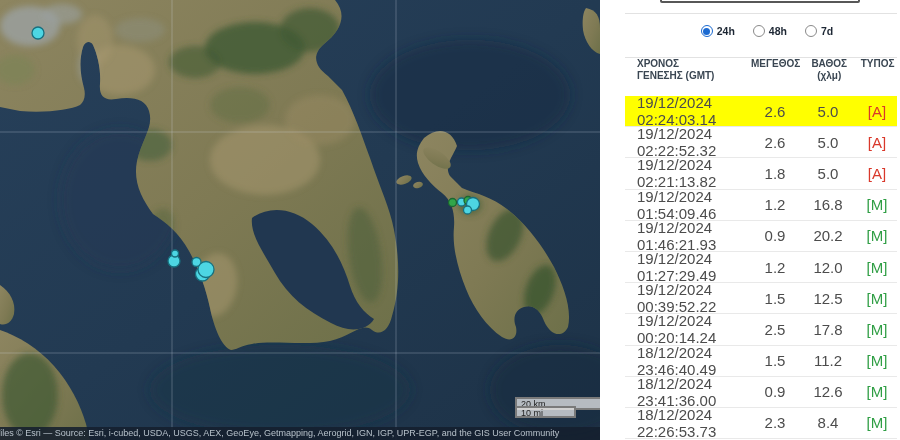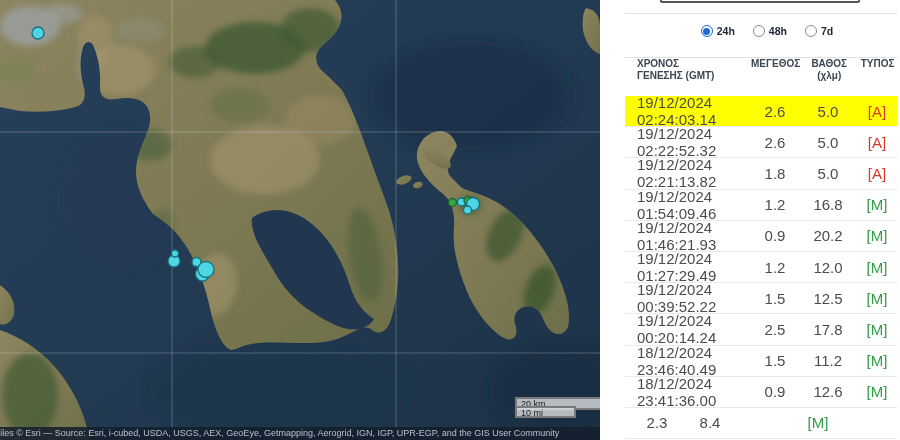--- a/index.html
+++ b/index.html
@@ -232,20 +232,21 @@
           <div class="c3">11.2</div>
           <div class="c4 type-m">[M]</div>
         </div>
         <div class="trow">
           <div class="c1">18/12/2024 23:41:36.00</div>
           <div class="c2">0.9</div>
           <div class="c3">12.6</div>
           <div class="c4 type-m">[M]</div>
         </div>
         <div class="trow">
+          <div class="c1">18/12/2024 22:26:53.73</div>
           <div class="c2">2.3</div>
           <div class="c3">8.4</div>
           <div class="c4 type-m">[M]</div>
         </div>
       </div>
   </div>
 
 </div>
 
 </body></html>

